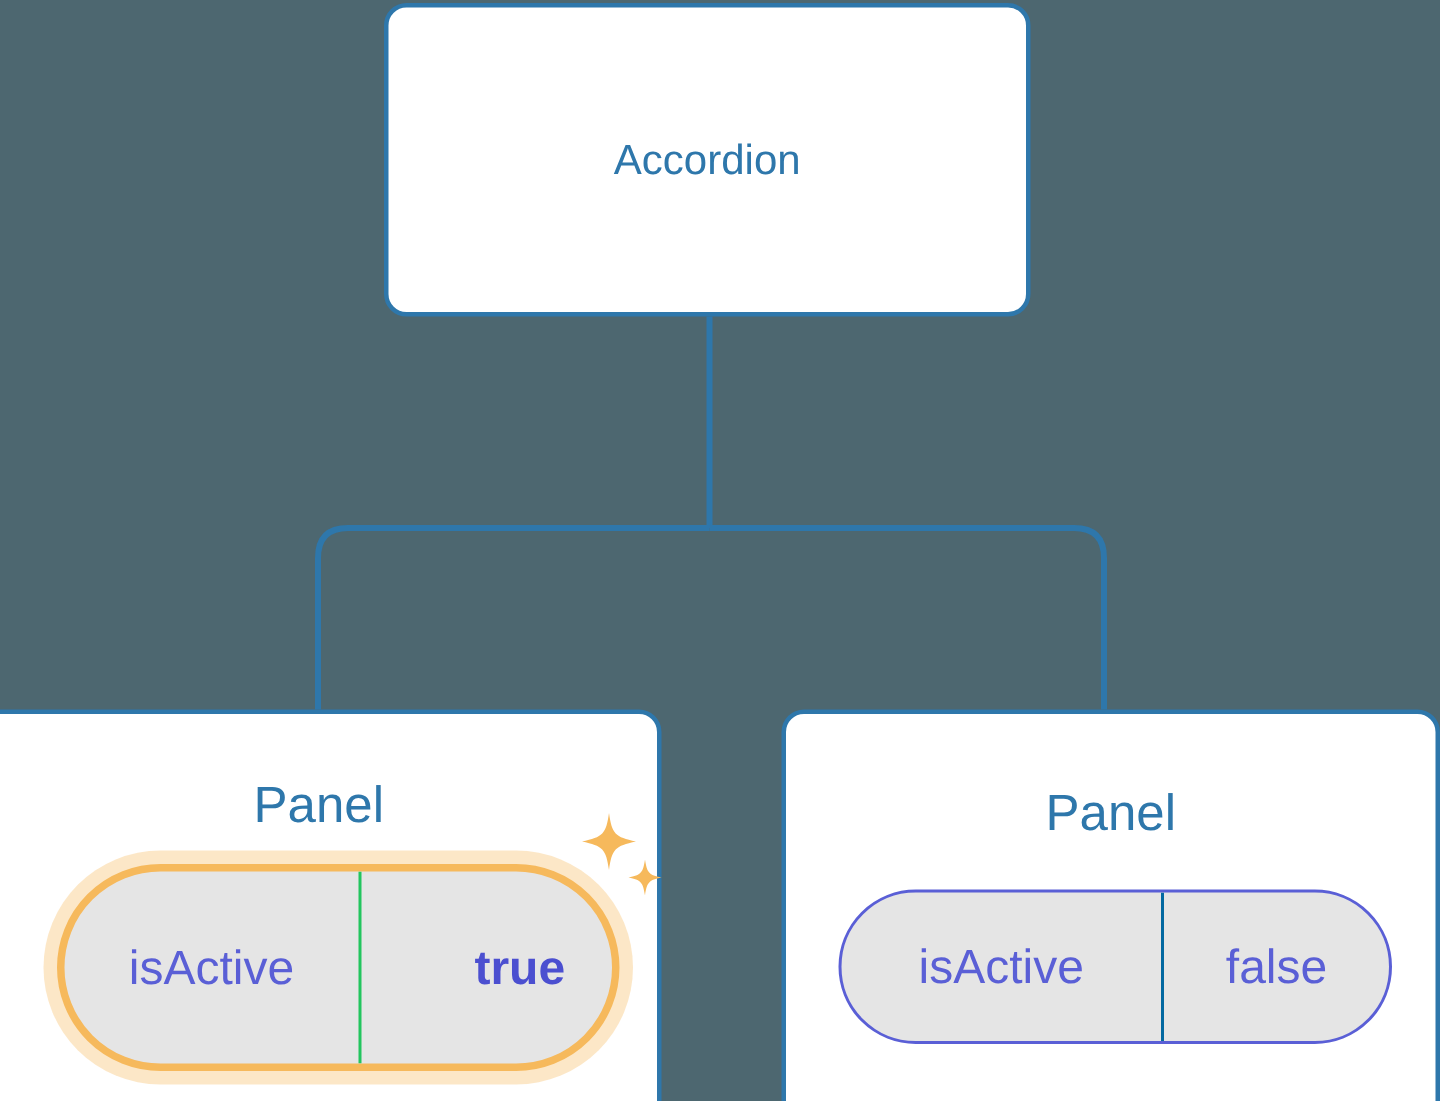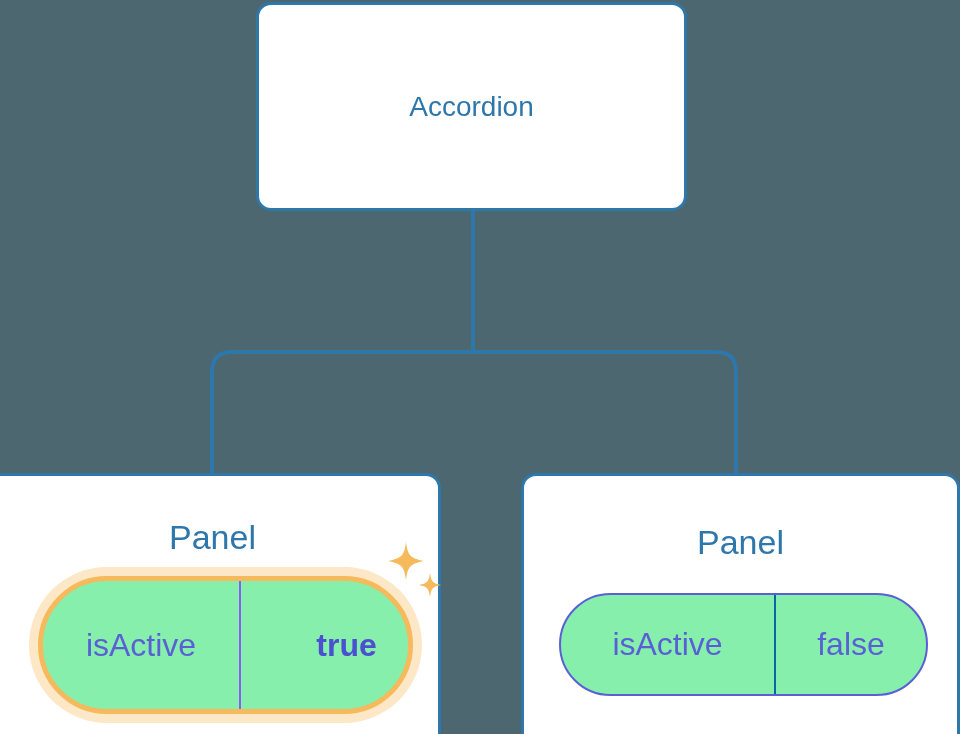--- a/index.html
+++ b/index.html
@@ -88,21 +88,21 @@
     top: 49px;
     font-size: 34px;
   }
 
   
   .prop-pill {
     position: absolute;
     display: flex;
     align-items: stretch;
     box-sizing: border-box;
-    background: #86efac;
+    background: #e5e5e5;
     border-radius: 999px;
     overflow: hidden;
   }
   .prop-key,
   .prop-value {
     display: flex;
     align-items: center;
     justify-content: center;
     box-sizing: border-box;
     white-space: nowrap;
@@ -121,21 +121,21 @@
     font-size: 32px;
     font-weight: 400;
   }
 
   
   .prop-pill.active {
     border: 5px solid #f6b95c;
     box-shadow: 0 0 0 9px rgba(246, 185, 92, 0.34);
   }
   .prop-pill.active .prop-value {
-    border-left: 2px solid #8b5cf6;
+    border-left: 2px solid #22c55e;
     padding-left: 44px;
   }
   .prop-pill.active .prop-key {
     color: #5a5fd6;
     font-size: 32px;
     font-weight: 400;
   }
   .prop-pill.active .prop-value {
     color: #4b4fd0;
     font-size: 32px;

